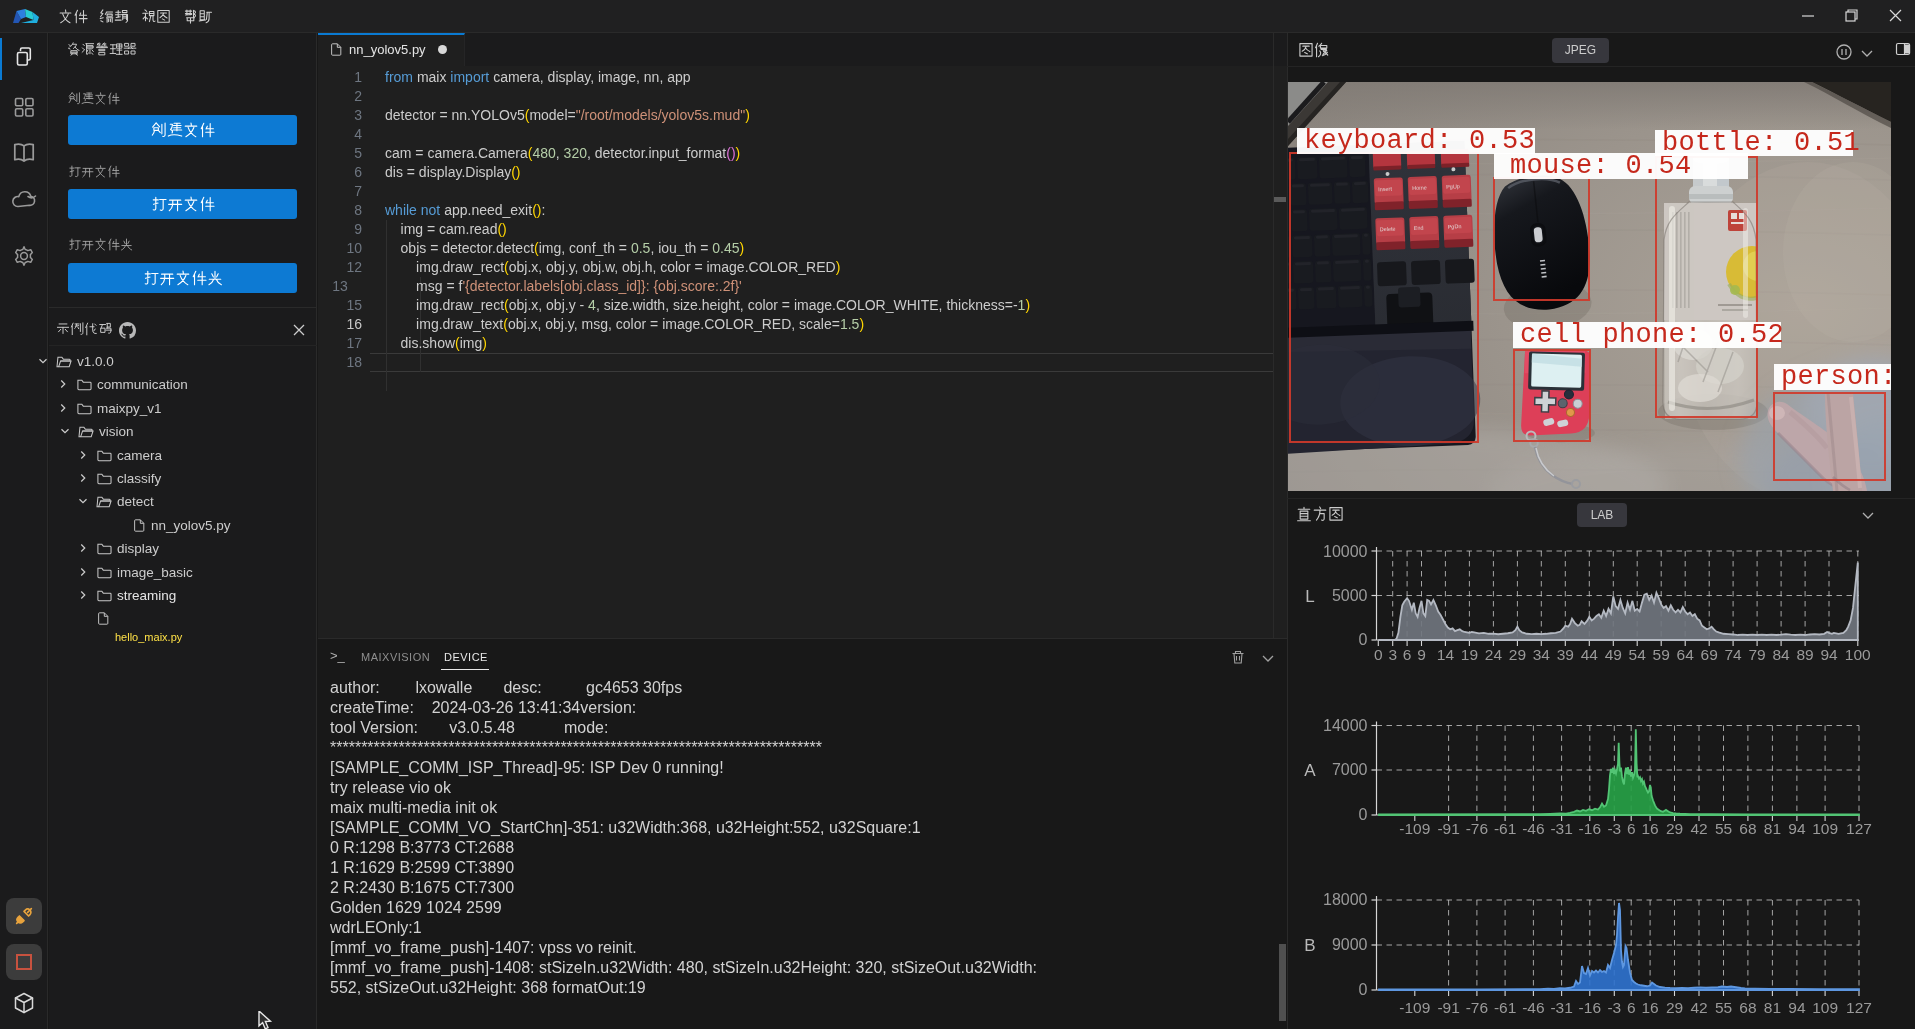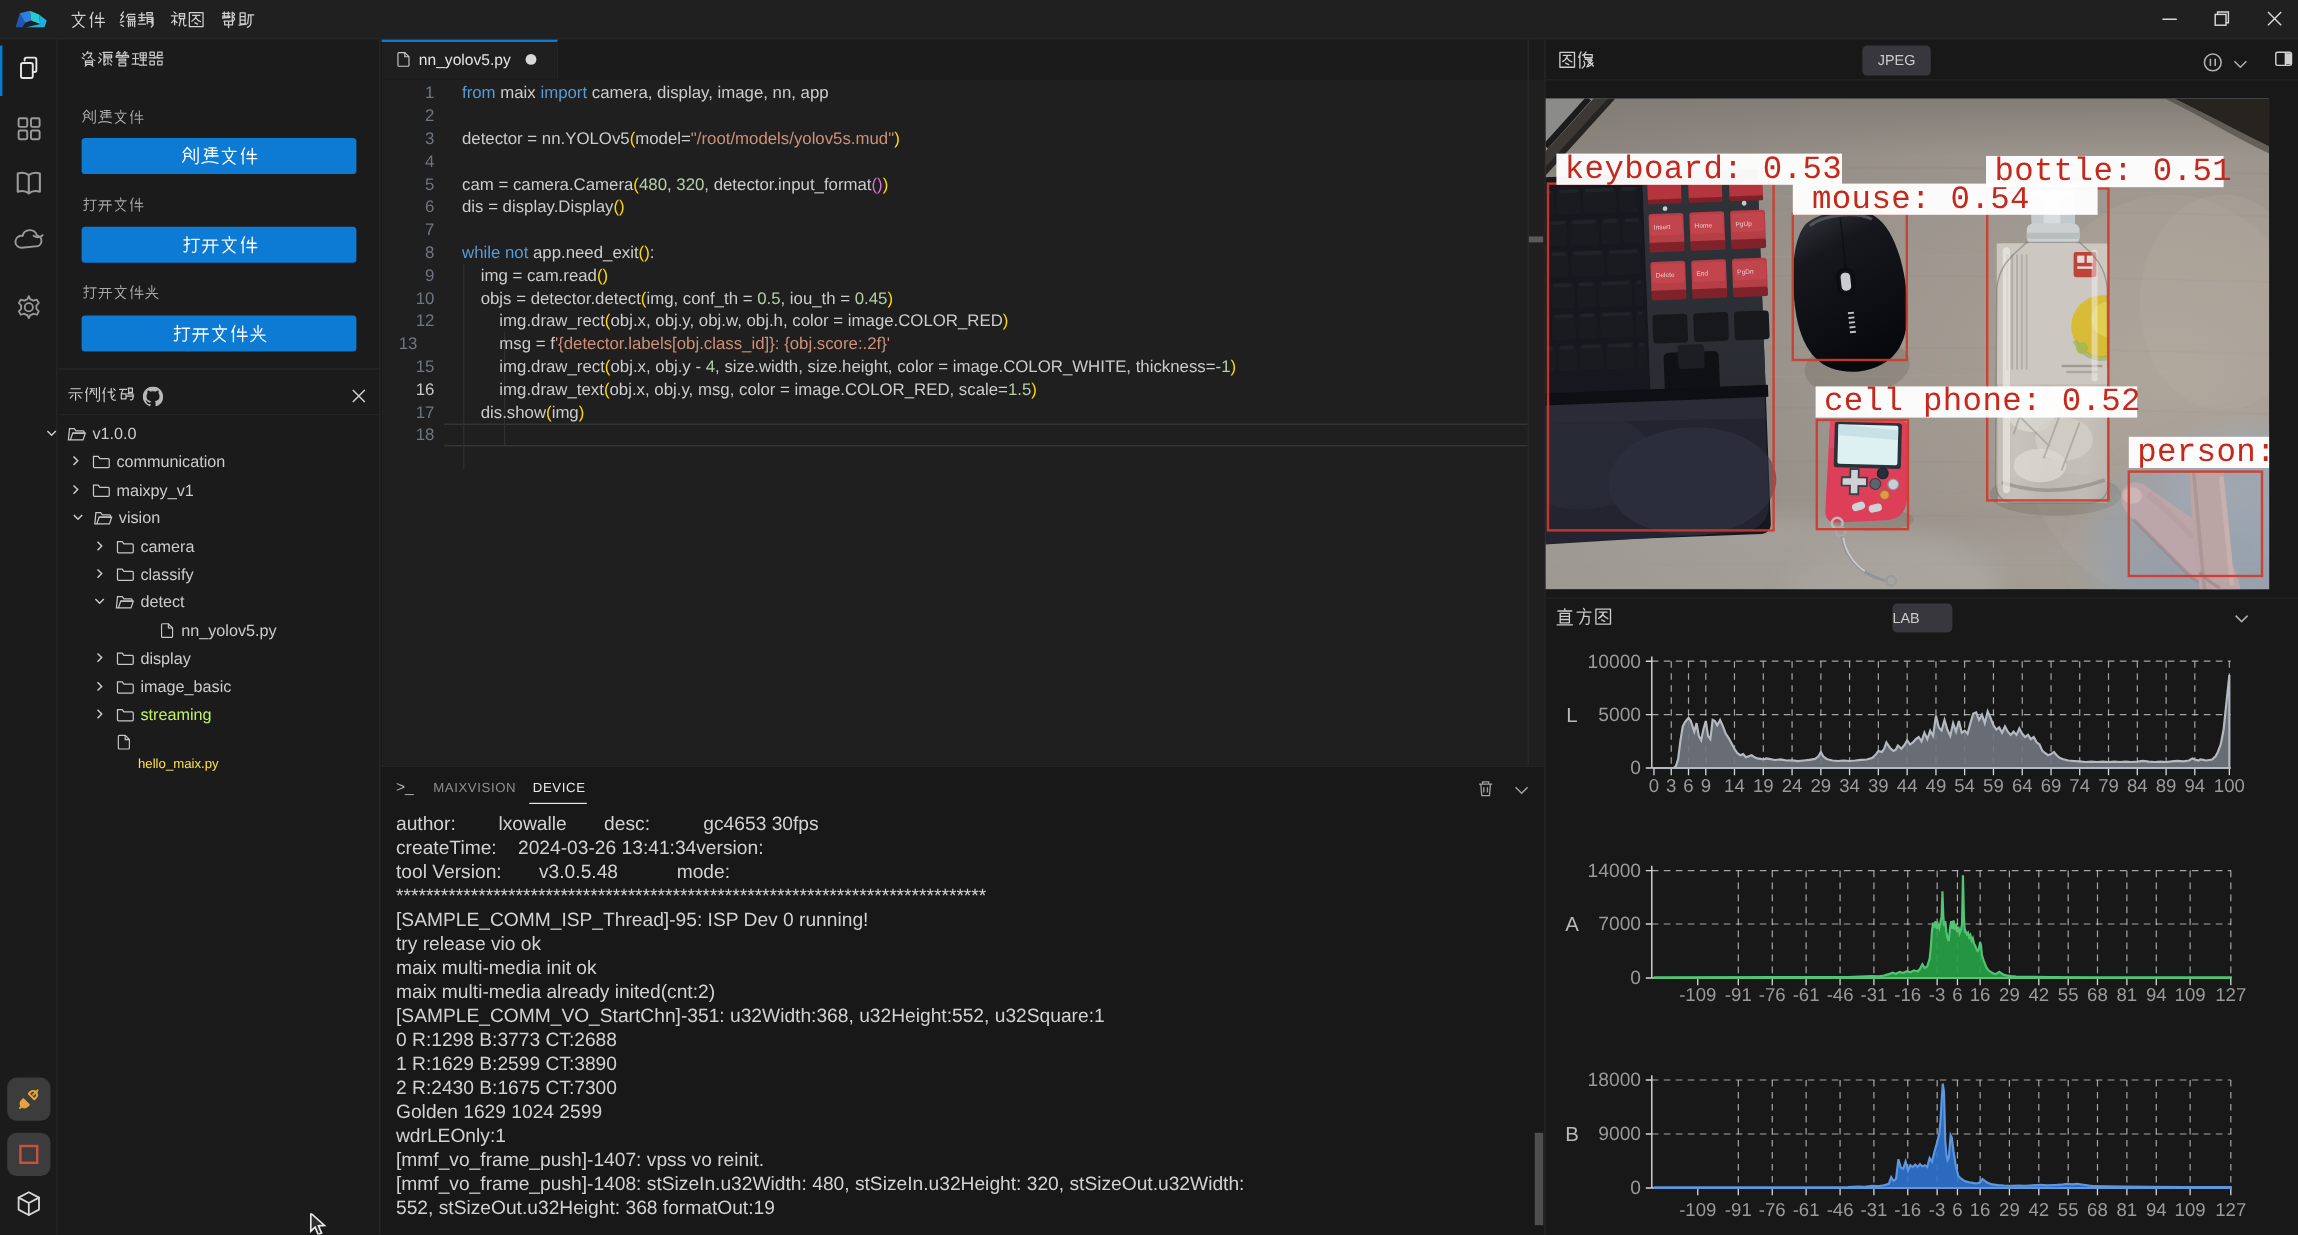--- a/index.html
+++ b/index.html
@@ -298,21 +298,21 @@
 <span class="abs" style="left:96px;top:565px"><svg width="16" height="15" viewBox="0 0 16 16" fill="none" stroke="#c8c8c8" stroke-width="1.1">
       <path d="M1.5 3.5 h4.2 l1.5 2 h7.3 a1 1 0 0 1 1 1 v6 a1 1 0 0 1-1 1 h-12 a1 1 0 0 1-1-1 z"></path>
     </svg></span>
 <span class="abs" style="left:117px;top:565px;font-size:13.5px;color:#cccccc">image_basic</span>
 <span class="abs" style="left:76px;top:588px"><svg width="14" height="14" viewBox="0 0 16 16" fill="none" stroke="#cccccc" stroke-width="1.4">
       <path d="M6 4 L10 8 L6 12"></path>
     </svg></span>
 <span class="abs" style="left:96px;top:588px"><svg width="16" height="15" viewBox="0 0 16 16" fill="none" stroke="#c8c8c8" stroke-width="1.1">
       <path d="M1.5 3.5 h4.2 l1.5 2 h7.3 a1 1 0 0 1 1 1 v6 a1 1 0 0 1-1 1 h-12 a1 1 0 0 1-1-1 z"></path>
     </svg></span>
-<span class="abs" style="left:117px;top:588px;font-size:13.5px;color:#bef264">streaming</span>
+<span class="abs" style="left:117px;top:588px;font-size:13.5px;color:#e5e5e5">streaming</span>
 <span class="abs" style="left:96px;top:611px"><svg width="14" height="15" viewBox="0 0 16 16" fill="none" stroke="#c8c8c8" stroke-width="1.1">
       <path d="M4 1.5 h5.5 l4 4 v8 a1 1 0 0 1-1 1 h-8.5 a1 1 0 0 1-1-1 v-11 a1 1 0 0 1 1-1 z"></path>
       <path d="M9.5 1.5 v4 h4"></path>
     </svg></span>
 <span class="abs" style="left:115px;top:631px;font-size:11px;color:#fde047">hello_maix.py</span>
 <div class="abs" style="left:318px;top:33px;width:969px;height:33px;background:#1b1b1c"></div>
 <div class="abs" style="left:318px;top:33px;width:147px;height:33px;background:#1f1f1f;border-top:2px solid #0a7ad2;border-right:1px solid #252526"></div>
 <span class="abs" style="left:329px;top:42px"><svg width="14" height="15" viewBox="0 0 16 16" fill="none" stroke="#c8c8c8" stroke-width="1.1">
       <path d="M4 1.5 h5.5 l4 4 v8 a1 1 0 0 1-1 1 h-8.5 a1 1 0 0 1-1-1 v-11 a1 1 0 0 1 1-1 z"></path>
       <path d="M9.5 1.5 v4 h4"></path>
@@ -356,21 +356,20 @@
     <path d="M3 6 L8 11 L13 6"></path>
   </svg>
 <div class="abs mono" style="left:330px;top:678px;font-size:16px;color:#d2d2d2">
     <div style="height:20px;line-height:20px;white-space:pre">author:        lxowalle       desc:          gc4653 30fps</div>
     <div style="height:20px;line-height:20px;white-space:pre">createTime:    2024-03-26 13:41:34version:</div>
     <div style="height:20px;line-height:20px;white-space:pre">tool Version:       v3.0.5.48           mode:</div>
     <div style="height:20px;line-height:20px;white-space:pre">*******************************************************************************</div>
     <div style="height:20px;line-height:20px;white-space:pre">[SAMPLE_COMM_ISP_Thread]-95: ISP Dev 0 running!</div>
     <div style="height:20px;line-height:20px;white-space:pre">try release vio ok</div>
     <div style="height:20px;line-height:20px;white-space:pre">maix multi-media init ok</div>
-    <div style="height:20px;line-height:20px;white-space:pre">maix multi-media already inited(cnt:2)</div>
     <div style="height:20px;line-height:20px;white-space:pre">[SAMPLE_COMM_VO_StartChn]-351: u32Width:368, u32Height:552, u32Square:1</div>
     <div style="height:20px;line-height:20px;white-space:pre">0 R:1298 B:3773 CT:2688</div>
     <div style="height:20px;line-height:20px;white-space:pre">1 R:1629 B:2599 CT:3890</div>
     <div style="height:20px;line-height:20px;white-space:pre">2 R:2430 B:1675 CT:7300</div>
     <div style="height:20px;line-height:20px;white-space:pre">Golden 1629 1024 2599</div>
     <div style="height:20px;line-height:20px;white-space:pre">wdrLEOnly:1</div>
     <div style="height:20px;line-height:20px;white-space:pre">[mmf_vo_frame_push]-1407: vpss vo reinit.</div>
     <div style="height:20px;line-height:20px;white-space:pre">[mmf_vo_frame_push]-1408: stSizeIn.u32Width: 480, stSizeIn.u32Height: 320, stSizeOut.u32Width:</div>
     <div style="height:20px;line-height:20px;white-space:pre">552, stSizeOut.u32Height: 368 formatOut:19</div>
   </div>
@@ -671,21 +670,21 @@
       <g transform="translate(0,0)">
         <path d="M14 20 H86 M50 8 V20 M26 32 H74 V82 H26 Z M26 48 H74 M26 64 H74 M10 92 H90"></path>
       </g>
       <g transform="translate(100,0)">
         <path d="M48 6 L54 16 M14 26 H86 M50 26 C50 44 46 66 28 88 M48 48 H76 V78 C76 88 70 92 60 88"></path>
       </g>
       <g transform="translate(200,0)">
         <path d="M12 10 H88 V88 H12 Z M30 26 H70 M52 26 C48 40 38 52 26 58 M46 36 C54 48 64 56 74 60 M42 66 L58 74"></path>
       </g>
     </svg></div>
-<div class="abs" style="left:1577px;top:503px;width:50px;height:24px;background:#37373d;border-radius:4px;font-size:12px;color:#cccccc;line-height:24px">LAB</div>
+<div class="abs" style="left:1577px;top:503px;width:50px;height:24px;background:#37373d;border-radius:4px;text-align:center;font-size:12px;color:#cccccc;line-height:24px">LAB</div>
 <svg class="abs" style="left:1860px;top:507px" width="16" height="16" viewBox="0 0 16 16" fill="none" stroke="#b0b0b0" stroke-width="1.3">
     <path d="M3 6 L8 11 L13 6"></path>
   </svg>
 <svg class="abs" style="left:1287px;top:531px" width="628" height="498" viewBox="0 0 628 498" font-family="Liberation Sans,sans-serif">
     <line x1="105.7" y1="20.0" x2="105.7" y2="109.0" stroke="#c8c8c8" stroke-width="1" stroke-dasharray="5.5,4.5" opacity="0.8"></line>
     <line x1="120.1" y1="20.0" x2="120.1" y2="109.0" stroke="#c8c8c8" stroke-width="1" stroke-dasharray="5.5,4.5" opacity="0.8"></line>
     <line x1="134.5" y1="20.0" x2="134.5" y2="109.0" stroke="#c8c8c8" stroke-width="1" stroke-dasharray="5.5,4.5" opacity="0.8"></line>
     <line x1="158.4" y1="20.0" x2="158.4" y2="109.0" stroke="#c8c8c8" stroke-width="1" stroke-dasharray="5.5,4.5" opacity="0.8"></line>
     <line x1="182.4" y1="20.0" x2="182.4" y2="109.0" stroke="#c8c8c8" stroke-width="1" stroke-dasharray="5.5,4.5" opacity="0.8"></line>
     <line x1="206.4" y1="20.0" x2="206.4" y2="109.0" stroke="#c8c8c8" stroke-width="1" stroke-dasharray="5.5,4.5" opacity="0.8"></line>

